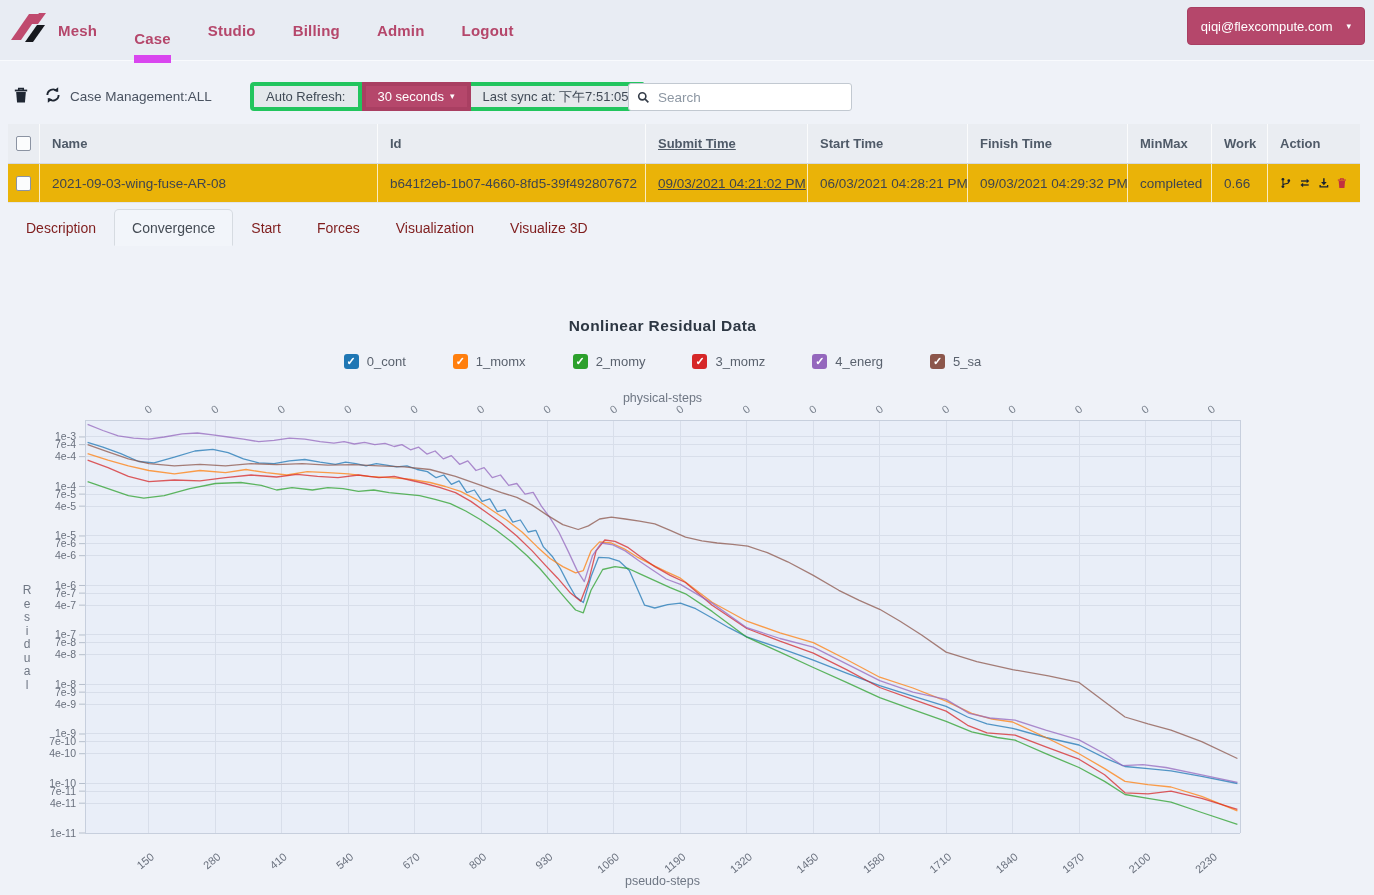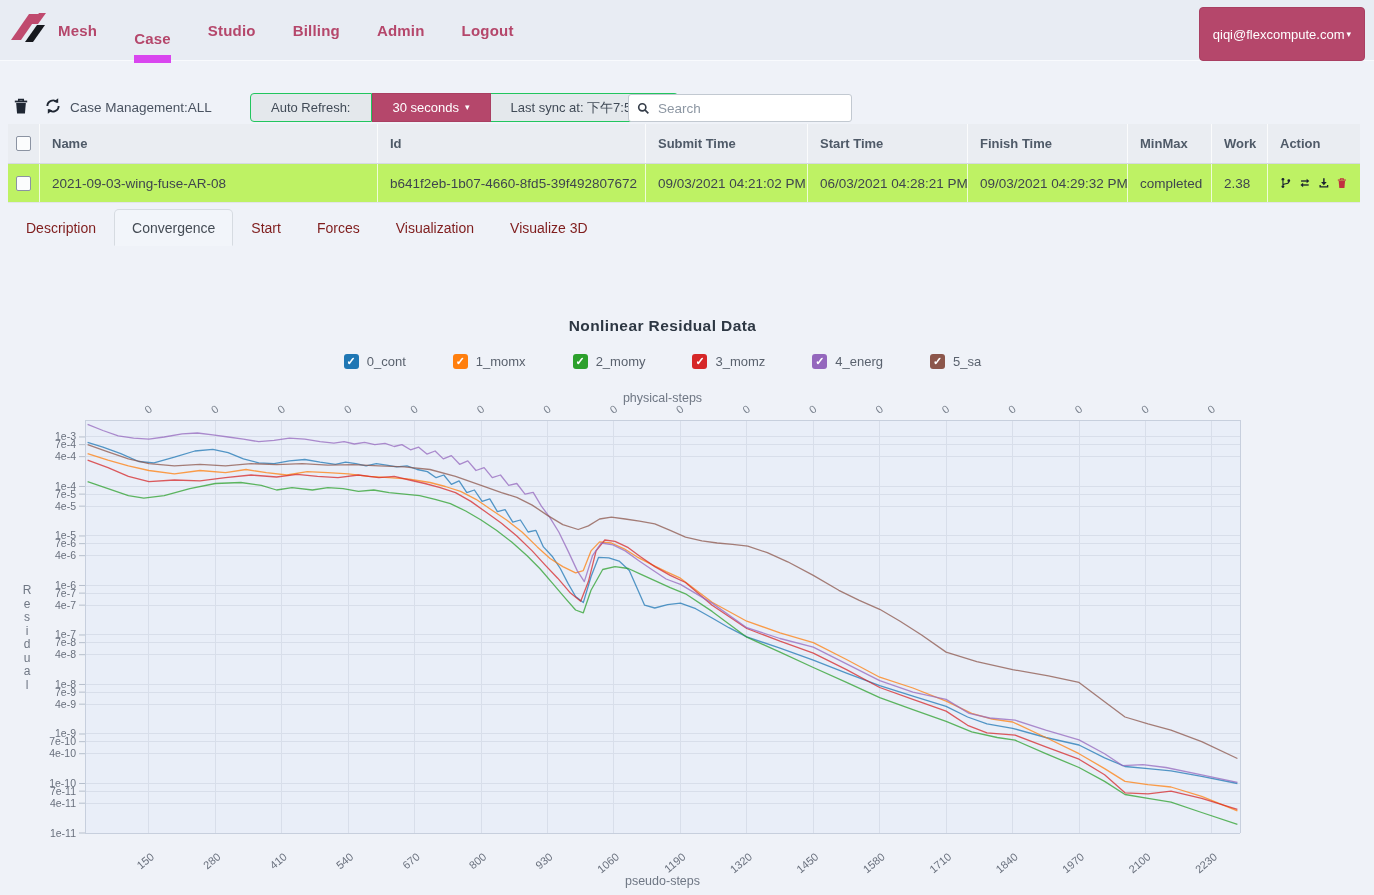--- a/index.html
+++ b/index.html
@@ -10,48 +10,48 @@
     -webkit-font-smoothing:antialiased;
   }
 
   
   .navbar{position:absolute;left:0;top:0;width:1374px;height:60px;background:#e8ecf3;box-shadow:0 1px 0 #f8fafd;}
   .logo{position:absolute;left:8px;top:10px;width:42px;height:40px;cursor:pointer;}
   .nav-items{position:absolute;left:58px;top:0;height:60px;display:flex;align-items:center;gap:37px;}
   .nav-item{color:#b5476b;font-size:15px;font-weight:700;letter-spacing:.2px;cursor:pointer;text-decoration:none;}
   .nav-item.active{padding-bottom:8px;border-bottom:8px solid #d946ef;margin-top:32px;}
   .user-btn{position:absolute;right:9px;top:7px;height:28px;background:#b5476b;color:#fff;
-    border:1px solid #a93f62;border-radius:4px;font-size:13px;display:flex;align-items:center;gap:2px;
-    padding:12px 13px;cursor:pointer;}
+    border:1px solid #a93f62;border-radius:4px;font-size:13px;display:flex;align-items:center;gap:14px;
+    padding:4px 13px;cursor:pointer;}
   .caret{font-size:9px;line-height:1;}
 
   
-  .toolbar{position:absolute;left:0;top:91px;width:1374px;height:34px;}
+  .toolbar{position:absolute;left:0;top:80px;width:1374px;height:34px;}
   .icon-btn{position:absolute;top:6px;width:18px;height:18px;cursor:pointer;}
   .cm-label{position:absolute;left:70px;top:9px;font-size:13.5px;color:#4a5361;}
   .btn-group{position:absolute;left:250px;top:2px;height:29px;display:flex;font-size:13px;}
-  .btn-seg{display:flex;align-items:center;padding:0 20px;border:1px solid #22c55e;background:#e4e8ec;color:#404a56;cursor:pointer;}
+  .btn-seg{display:flex;align-items:center;padding:0 12px;border:4px solid #22c55e;background:#e4e8ec;color:#404a56;cursor:pointer;}
   .btn-seg.first{border-radius:4px 0 0 4px;}
   .btn-seg.last{border-radius:0 4px 4px 0;border-left:none;}
   .btn-seg.accent{background:#b5476b;border-color:#a93f62;color:#fff;gap:6px;}
   .search-wrap{position:absolute;left:628px;top:3px;width:206px;height:26px;background:#fff;
     border:1px solid #c2c9d1;border-radius:3px;display:flex;align-items:center;padding:0 8px;gap:6px;}
   .search-wrap input{border:none;outline:none;flex:1;font-size:13.5px;color:#3c4450;background:transparent;font-family:"Liberation Sans",sans-serif;}
   .search-wrap input::placeholder{color:#8d97a3;}
 
   
   .case-table{position:absolute;left:8px;top:124px;width:1352px;border-bottom:1px solid #e2e5ea;}
   .t-row{display:flex;width:100%;}
   .t-head{background:#eaedf2;height:39px;border-bottom:1px solid #d5dae1;}
-  .t-body{background:#bef264;height:38px;}
+  .t-body{background:#eab308;height:38px;}
   .t-cell{display:flex;align-items:center;padding:0 12px;font-size:13.5px;color:#3f454e;
     border-right:1px solid rgba(255,255,255,.75);box-sizing:border-box;white-space:nowrap;overflow:hidden;}
   .t-head .t-cell{font-weight:700;font-size:13px;color:#4f5a68;}
   .c0{width:32px;justify-content:center;padding:0;}
-  .c1{width:338px;} .c2{width:268px;} .c3{width:162px;} .c4{width:160px;} .c5{width:160px;}
+  .c1{width:338px;} .c2{width:268px;} .c3{width:162px;text-decoration:underline;} .c4{width:160px;} .c5{width:160px;}
   .c6{width:84px;} .c7{width:56px;} .c8{width:92px;border-right:none;gap:7px;}
   .chk{width:13px;height:13px;border:1.5px solid #8b93a2;border-radius:2px;background:#fbfcfd;cursor:pointer;}
   .act-icon{width:14px;height:14px;cursor:pointer;}
 
   
   .tabs{position:absolute;left:8px;top:209px;height:37px;display:flex;align-items:stretch;}
   .tab{display:flex;align-items:center;padding:0 17px;font-size:14px;color:#7f1d1d;cursor:pointer;
     border:1px solid transparent;border-radius:5px 5px 0 0;}
   .tab.active{color:#454c55;background:#f2f5fa;border-color:#d6dbe1;border-bottom-color:transparent;}
 
@@ -137,21 +137,21 @@
   <div class="t-row t-body" id="t-body">
     <div class="t-cell c0">
       <div class="chk"></div>
     </div>
   <div class="t-cell c1">2021-09-03-wing-fuse-AR-08</div>
       <div class="t-cell c2">b641f2eb-1b07-4660-8fd5-39f492807672</div>
       <div class="t-cell c3">09/03/2021 04:21:02 PM</div>
       <div class="t-cell c4">06/03/2021 04:28:21 PM</div>
       <div class="t-cell c5">09/03/2021 04:29:32 PM</div>
       <div class="t-cell c6">completed</div>
-      <div class="t-cell c7">2.38</div>
+      <div class="t-cell c7">0.66</div>
       <div class="t-cell c8">
         <svg viewBox="0 0 16 16" class="act-icon">
           <circle cx="4" cy="3.2" r="1.9" fill="#1a2230"></circle>
           <circle cx="4" cy="12.8" r="1.9" fill="#1a2230"></circle>
           <circle cx="12" cy="4.8" r="1.9" fill="#1a2230"></circle>
           <path d="M4 4.8v6.4 M12 6.6c0 3.4-8 1.6-8 4.6" stroke="#1a2230" stroke-width="1.5" fill="none"></path>
         </svg>
         <svg viewBox="0 0 16 16" class="act-icon">
           <path d="M2.8 5.3h8" stroke="#1a2230" stroke-width="1.8" fill="none"></path>
           <polygon points="10.4,2.3 14,5.3 10.4,8.3" fill="#1a2230"></polygon>

